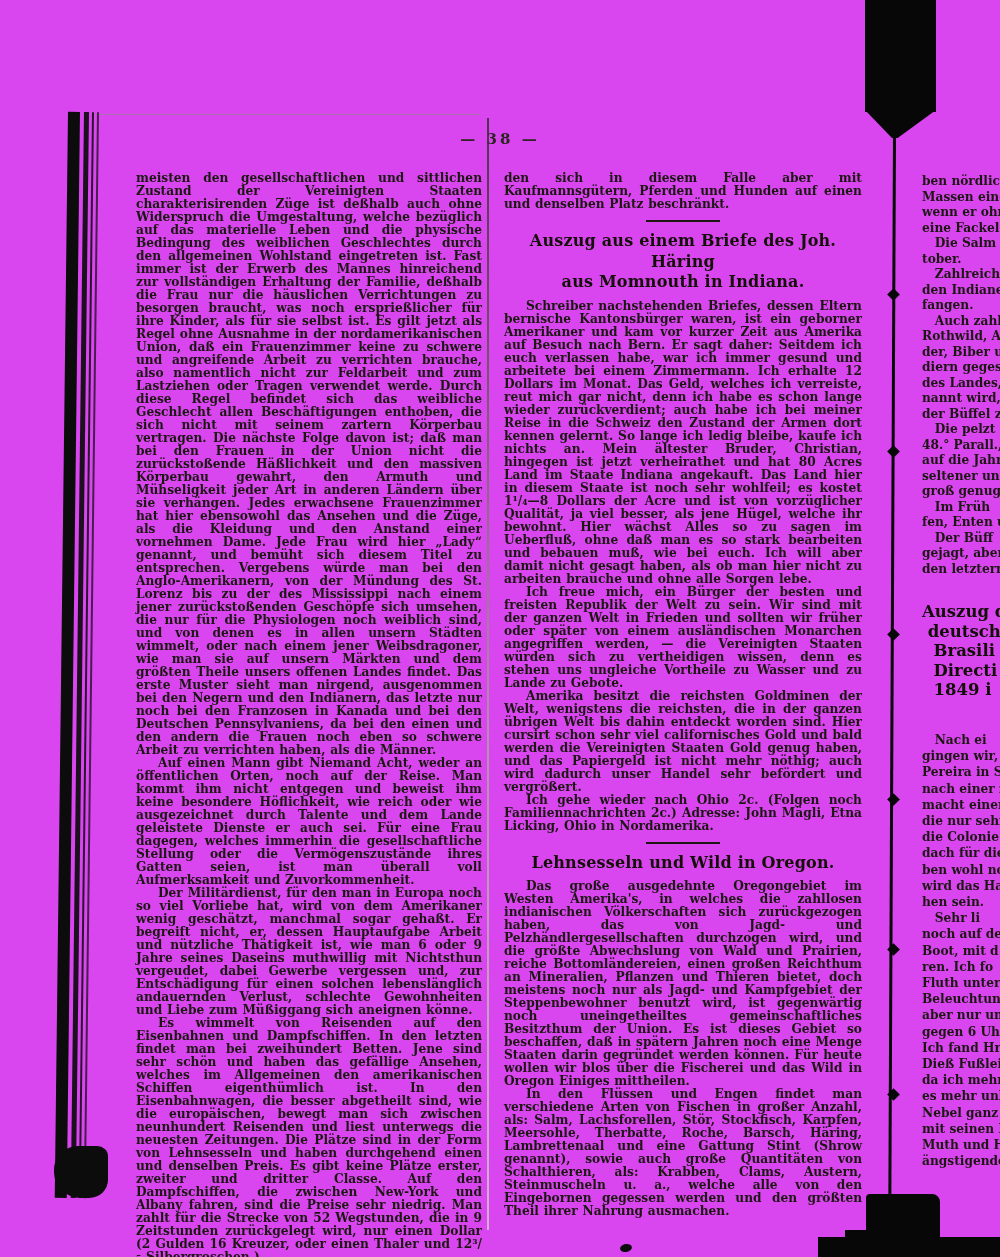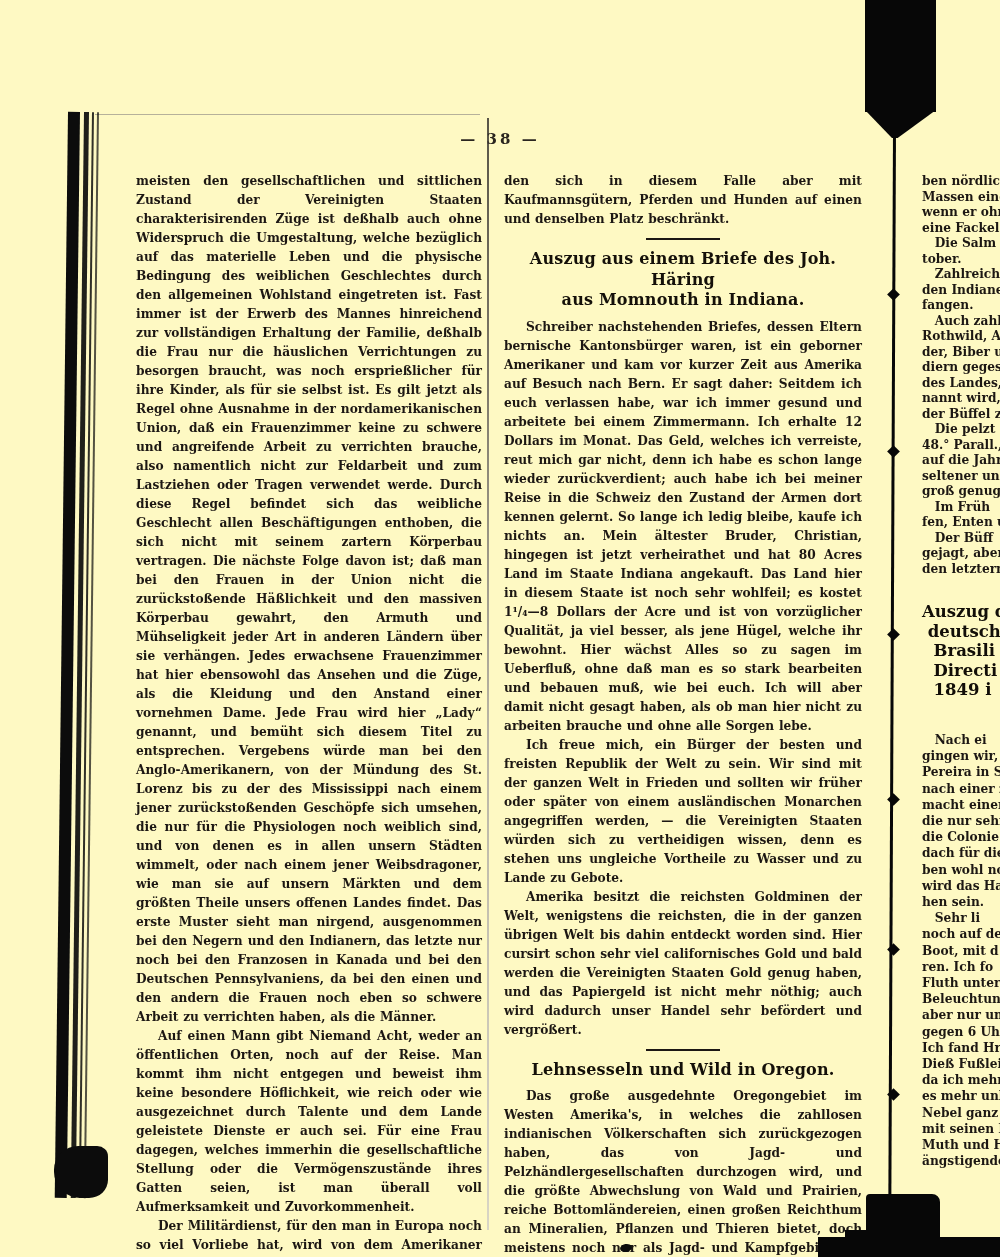--- a/index.html
+++ b/index.html
@@ -1,18 +1,18 @@
 <!DOCTYPE html>
 <html><head>
 <meta charset="utf-8">
 <style>
   html,body{margin:0;padding:0;background:#ffffff;}
   .canvas{
     position:relative;width:1000px;height:1257px;overflow:hidden;
-    background:#fef9c3;
+    background:#d946ef;
     font-family:"DejaVu Serif", serif;
   }
   
   .gutter{position:absolute;left:50px;top:112px;width:60px;height:1086px;
     transform:rotate(0.7deg);transform-origin:top center;}
   .gutter .g{position:absolute;top:0;bottom:0;background:#0c0c0c;}
   .g1{left:18px;width:12px;}
   .g2{left:34px;width:5px;opacity:.92;}
   .g3{left:42px;width:2px;opacity:.85;}
   .g4{left:47px;width:2px;opacity:.7;}
@@ -25,21 +25,21 @@
     font-size:15px;font-weight:bold;letter-spacing:3px;color:#2a251f;}
   
   .crease{position:absolute;left:487px;top:118px;width:2px;height:1112px;
     background:linear-gradient(#2f2c28 0%,#5b564f 22%,#a8a49c 55%,#cfccc5 100%);
     opacity:.8;}
   
   .col{position:absolute;top:172px;color:#1c1713;}
   .col-left{left:136px;width:346px;}
   .col-mid{left:504px;width:358px;}
   .para{margin:0;text-indent:22px;text-align:justify;
-    font-size:12.2px;line-height:19px;font-weight:bold;color:#1c1713;
+    font-size:12.2px;line-height:13px;font-weight:bold;color:#1c1713;
     word-spacing:0.5px;}
   .col-left .para:first-child{text-indent:0;}
   .noindent{text-indent:0 !important;}
   .rule{width:74px;height:2px;background:#1c1713;margin:9px auto;}
   .headline{text-align:center;font-weight:bold;font-size:16px;line-height:20.5px;
     margin:4px 0 7px 0;color:#141009;letter-spacing:.2px;}
   
   .frag{position:absolute;left:922px;width:120px;color:#1c1713;}
   .frag-a{top:174px;}
   .frag-h{top:602px;}
@@ -93,20 +93,21 @@
     <p class="para noindent">den sich in diesem Falle aber mit Kaufmannsgütern, Pferden und Hunden auf einen und denselben Platz beschränkt.</p>
     <div class="rule"></div>
     <div class="headline">
       <div>Auszug aus einem Briefe des Joh. Häring</div>
       <div>aus Momnouth in Indiana.</div>
     </div>
     <div>
         <p class="para">Schreiber nachstehenden Briefes, dessen Eltern bernische Kantonsbürger waren, ist ein geborner Amerikaner und kam vor kurzer Zeit aus Amerika auf Besuch nach Bern. Er sagt daher: Seitdem ich euch verlassen habe, war ich immer gesund und arbeitete bei einem Zimmermann. Ich erhalte 12 Dollars im Monat. Das Geld, welches ich verreiste, reut mich gar nicht, denn ich habe es schon lange wieder zurückverdient; auch habe ich bei meiner Reise in die Schweiz den Zustand der Armen dort kennen gelernt. So lange ich ledig bleibe, kaufe ich nichts an. Mein ältester Bruder, Christian, hingegen ist jetzt verheirathet und hat 80 Acres Land im Staate Indiana angekauft. Das Land hier in diesem Staate ist noch sehr wohlfeil; es kostet 1¹/₄—8 Dollars der Acre und ist von vorzüglicher Qualität, ja viel besser, als jene Hügel, welche ihr bewohnt. Hier wächst Alles so zu sagen im Ueberfluß, ohne daß man es so stark bearbeiten und bebauen muß, wie bei euch. Ich will aber damit nicht gesagt haben, als ob man hier nicht zu arbeiten brauche und ohne alle Sorgen lebe.</p>
         <p class="para">Ich freue mich, ein Bürger der besten und freisten Republik der Welt zu sein. Wir sind mit der ganzen Welt in Frieden und sollten wir früher oder später von einem ausländischen Monarchen angegriffen werden, — die Vereinigten Staaten würden sich zu vertheidigen wissen, denn es stehen uns ungleiche Vortheile zu Wasser und zu Lande zu Gebote.</p>
         <p class="para">Amerika besitzt die reichsten Goldminen der Welt, wenigstens die reichsten, die in der ganzen übrigen Welt bis dahin entdeckt worden sind. Hier cursirt schon sehr viel californisches Gold und bald werden die Vereinigten Staaten Gold genug haben, und das Papiergeld ist nicht mehr nöthig; auch wird dadurch unser Handel sehr befördert und vergrößert.</p>
+        <p class="para">Ich gehe wieder nach Ohio 2c. (Folgen noch Familiennachrichten 2c.) Adresse: John Mägli, Etna Licking, Ohio in Nordamerika.</p>
       </div>
     <div class="rule"></div>
     <div class="headline">Lehnsesseln und Wild in Oregon.</div>
     <div>
         <p class="para">Das große ausgedehnte Oregongebiet im Westen Amerika's, in welches die zahllosen indianischen Völkerschaften sich zurückgezogen haben, das von Jagd- und Pelzhändlergesellschaften durchzogen wird, und die größte Abwechslung von Wald und Prairien, reiche Bottomländereien, einen großen Reichthum an Mineralien, Pflanzen und Thieren bietet, doch meistens noch nur als Jagd- und Kampfgebiet der Steppenbewohner benutzt wird, ist gegenwärtig noch uneingetheiltes gemeinschaftliches Besitzthum der Union. Es ist dieses Gebiet so beschaffen, daß in spätern Jahren noch eine Menge Staaten darin gegründet werden können. Für heute wollen wir blos über die Fischerei und das Wild in Oregon Einiges mittheilen.</p>
         <p class="para">In den Flüssen und Engen findet man verschiedene Arten von Fischen in großer Anzahl, als: Salm, Lachsforellen, Stör, Stockfisch, Karpfen, Meersohle, Therbatte, Roche, Barsch, Häring, Lambrettenaal und eine Gattung Stint (Shrow genannt), sowie auch große Quantitäten von Schalthieren, als: Krabben, Clams, Austern, Steinmuscheln u. a., welche alle von den Eingebornen gegessen werden und den größten Theil ihrer Nahrung ausmachen.</p>
       </div>
   </div>
 
   <div class="frag frag-a">

